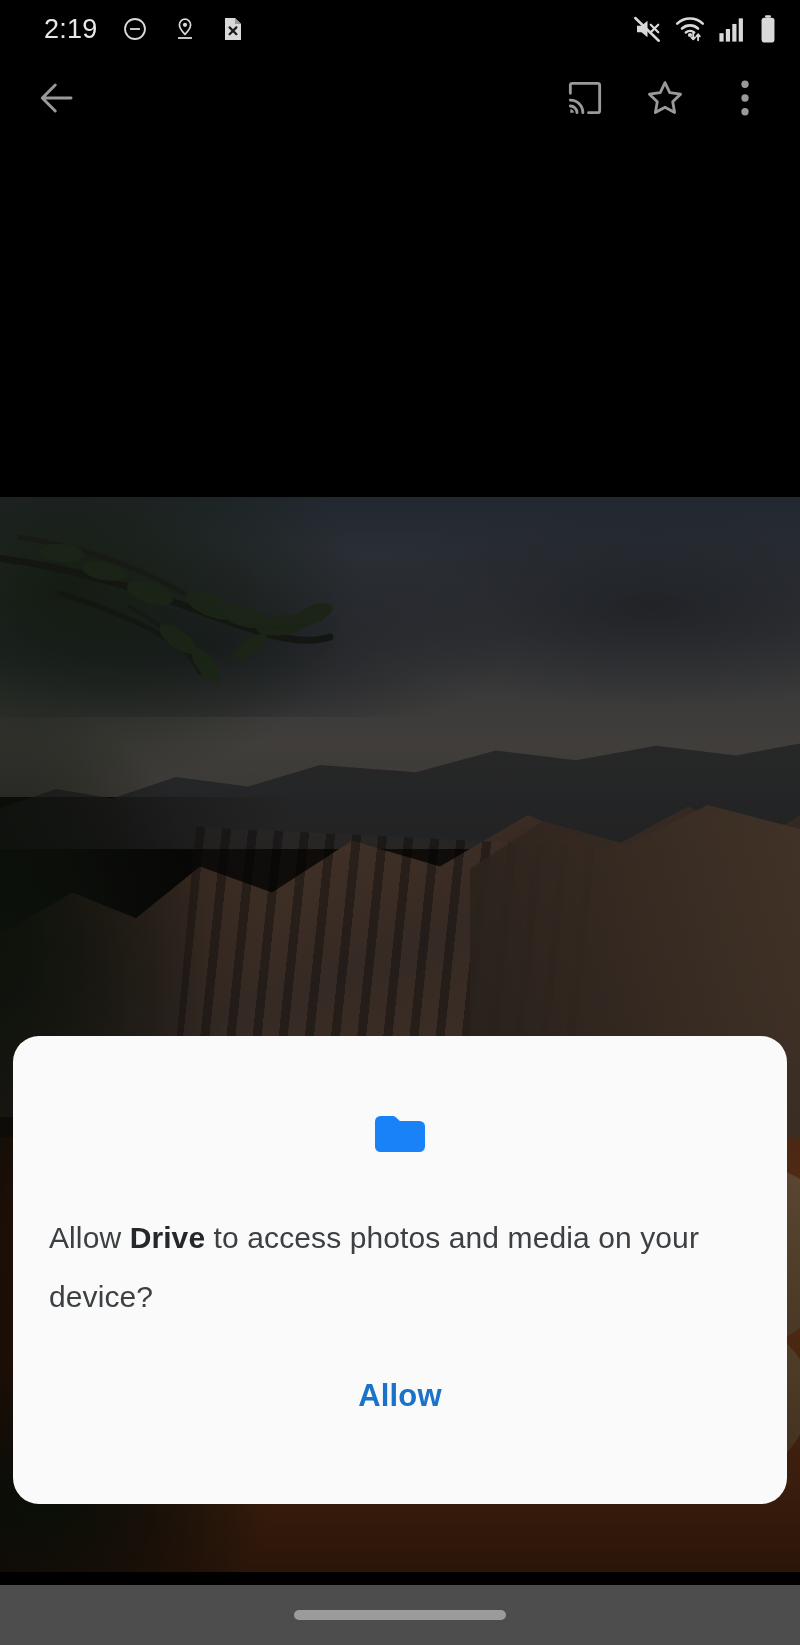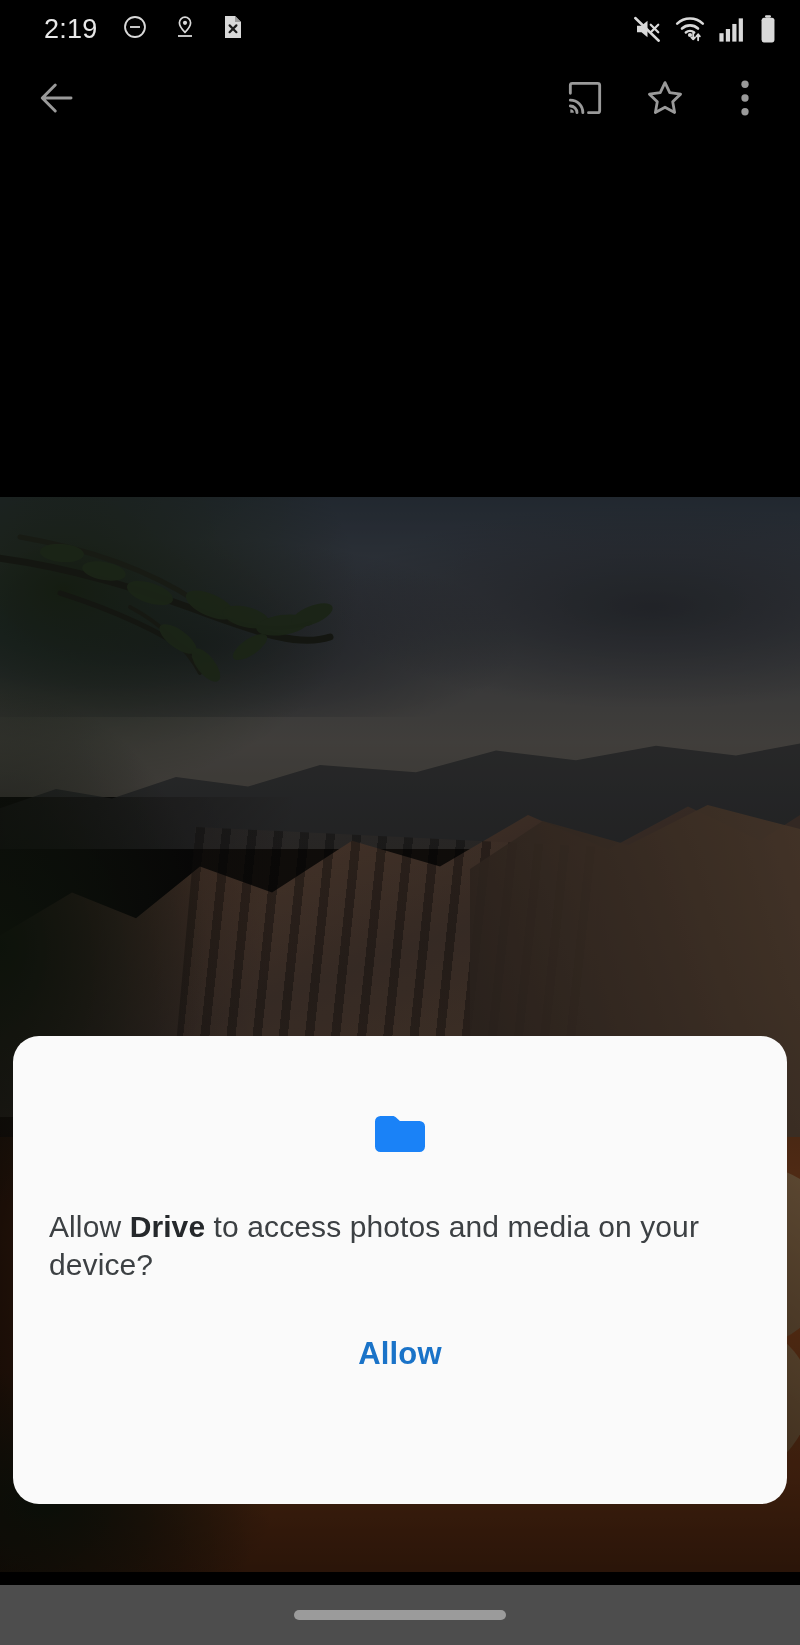--- a/index.html
+++ b/index.html
@@ -18,21 +18,21 @@
 
   
   .statusbar {
     position:absolute; top:0; left:0; right:0;
     height:58px;
     display:flex; align-items:center;
     justify-content:space-between;
     padding:0 22px 0 44px;
     z-index:40;
   }
-  .sb-left { display:flex; align-items:flex-start; gap:25px; }
+  .sb-left { display:flex; align-items:center; gap:25px; }
   .sb-right { display:flex; align-items:center; gap:12px; }
   .sb-time {
     color:#e8e8e8; font-size:27px; letter-spacing:.2px;
     font-family:"Liberation Sans", sans-serif;
   }
   .sb-ic { display:flex; align-items:center; justify-content:center; }
 
   
   .appbar {
     position:absolute; top:58px; left:0; right:0;
@@ -201,21 +201,21 @@
     display:flex; flex-direction:column;
     align-items:center;
   }
   .dialog-icon { margin-top:74px; }
   .dialog-text {
     margin-top:44px;
     padding:0 36px;
     width:100%;
     color:#3c4043;
     font-size:30px;
-    line-height:38px;
+    line-height:59px;
     letter-spacing:.1px;
   }
   .dialog-text b { font-weight:bold; color:#25282b; }
   .dialog-buttons {
     width:100%;
     margin-top:32px;
     display:flex; flex-direction:column; align-items:center;
   }
   .dlg-btn {
     width:100%;

